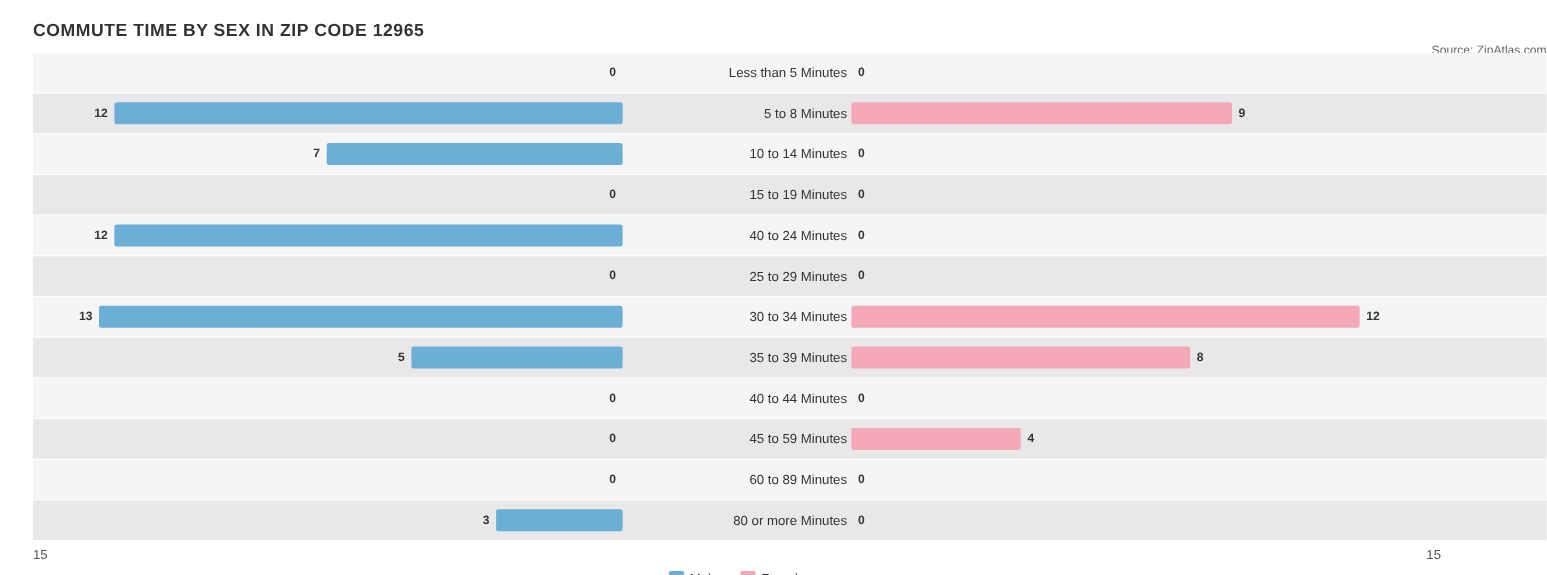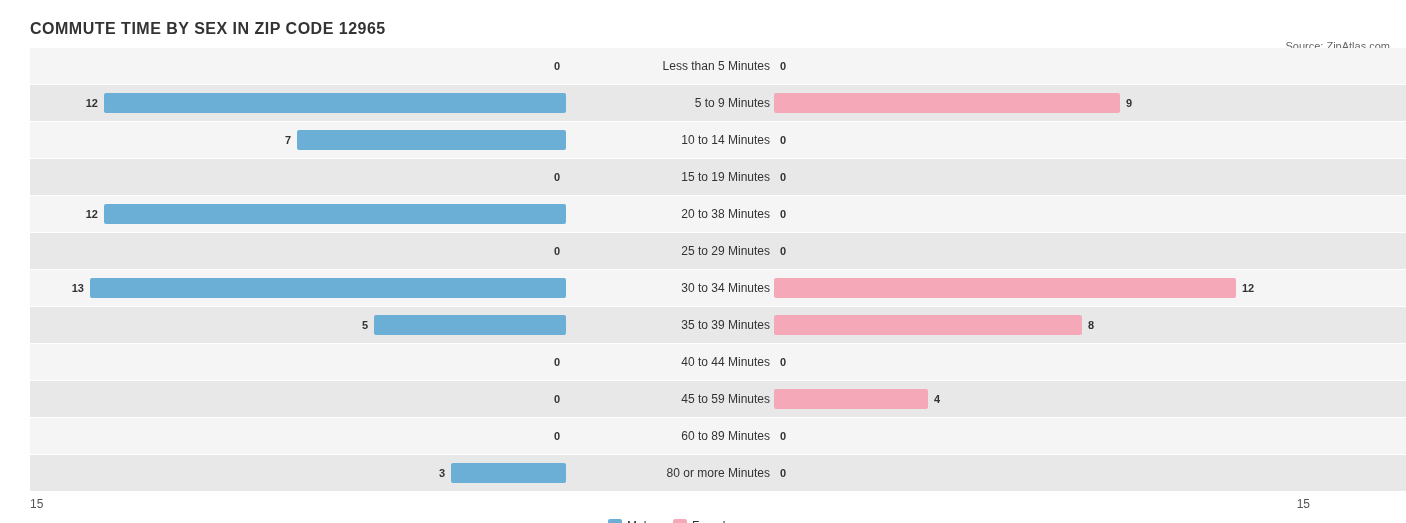--- a/index.html
+++ b/index.html
@@ -14,21 +14,21 @@
       font-size: 16px;
       font-weight: bold;
       color: #333;
       text-transform: uppercase;
       margin-bottom: 10px;
       letter-spacing: 0.5px;
     }
     .source {
       position: absolute;
       top: 20px;
-      right: 46px;
+      right: 30px;
       font-size: 11px;
       color: #666;
     }
     .chart-area {
       position: relative;
       width: 100%;
     }
     .row {
       display: flex;
       align-items: center;
@@ -172,21 +172,21 @@
           <div class="bar-right">
             <span style="font-size: 11px; color: rgb(51, 51, 51); font-weight: bold; margin-left: 6px;">0</span>
           </div>
         </div>
         <div class="row">
           <div class="bar-left">
             <div class="bar-male" style="width: 462px;">
               <span class="val-male val-left-outside">12</span>
             </div>
           </div>
-          <div class="label-center">5 to 9 Minutes</div>
+          <div class="label-center">5 to 8 Minutes</div>
           <div class="bar-right">
             <div class="bar-female" style="width: 346px;">
               <span class="val-female val-right-outside">9</span>
             </div>
           </div>
         </div>
         <div class="row">
           <div class="bar-left">
             <div class="bar-male" style="width: 269px;">
               <span class="val-male val-left-outside">7</span>
@@ -205,21 +205,21 @@
           <div class="bar-right">
             <span style="font-size: 11px; color: rgb(51, 51, 51); font-weight: bold; margin-left: 6px;">0</span>
           </div>
         </div>
         <div class="row">
           <div class="bar-left">
             <div class="bar-male" style="width: 462px;">
               <span class="val-male val-left-outside">12</span>
             </div>
           </div>
-          <div class="label-center">20 to 38 Minutes</div>
+          <div class="label-center">40 to 24 Minutes</div>
           <div class="bar-right">
             <span style="font-size: 11px; color: rgb(51, 51, 51); font-weight: bold; margin-left: 6px;">0</span>
           </div>
         </div>
         <div class="row">
           <div class="bar-left">
             <span style="font-size: 11px; color: rgb(51, 51, 51); font-weight: bold; margin-right: 6px;">0</span>
           </div>
           <div class="label-center">25 to 29 Minutes</div>
           <div class="bar-right">

